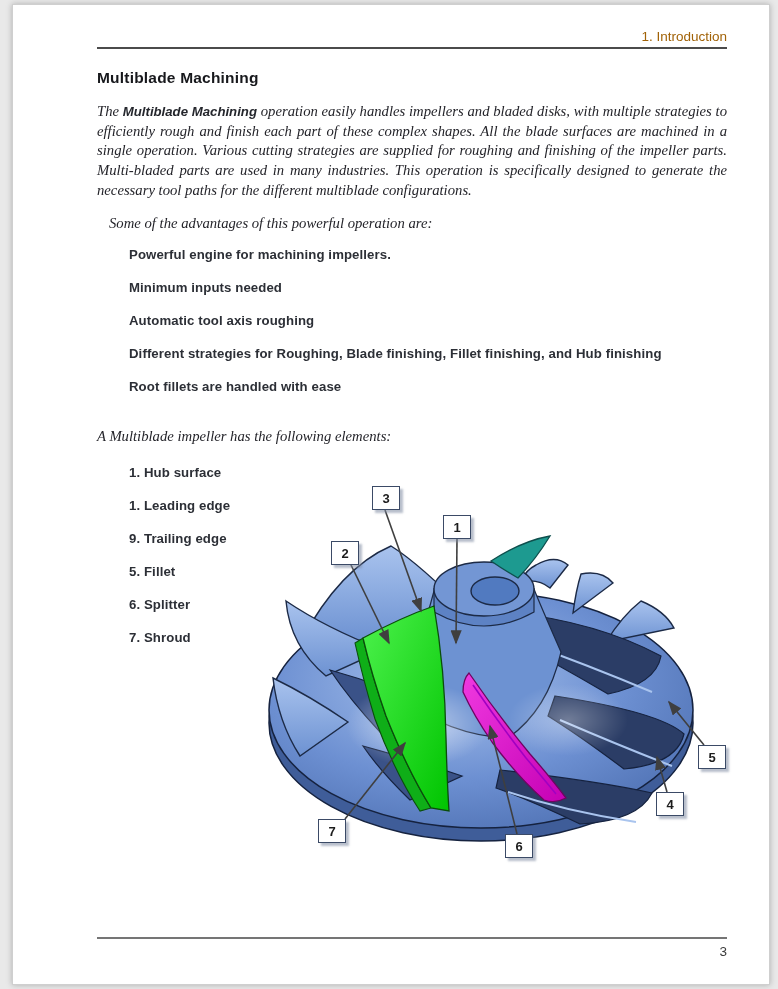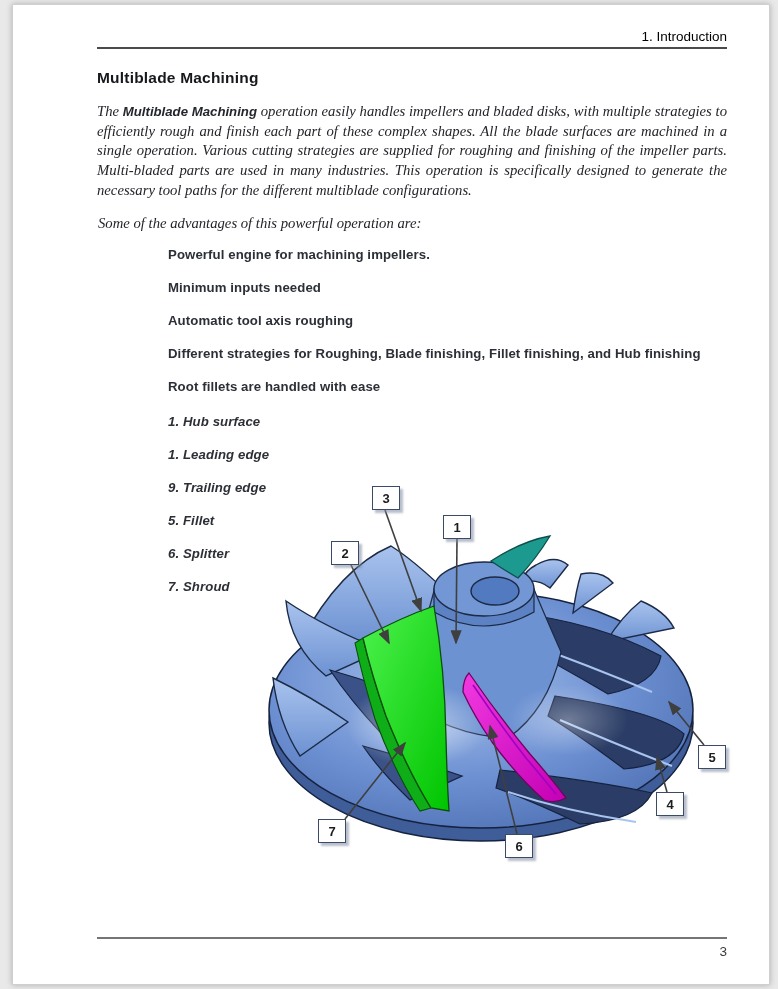--- a/index.html
+++ b/index.html
@@ -5,41 +5,41 @@
   html,body{margin:0;padding:0;width:778px;height:989px;background:#e9e9e9;overflow:hidden;}
   *{box-sizing:border-box;}
   .page{
     position:absolute;left:12px;top:4px;width:758px;height:981px;
     background:#ffffff;border:1px solid #cfcfcf;
     box-shadow:0 0 6px rgba(0,0,0,.25);
     font-family:"Liberation Sans",sans-serif;color:#222;
   }
   .running-head{
     position:absolute;top:24px;left:84px;width:630px;
-    text-align:right;font-size:13.5px;color:#000000;line-height:16px;
+    text-align:right;font-size:13.5px;color:#a16207;line-height:16px;
   }
   .head-rule{position:absolute;top:42px;left:84px;width:630px;height:2px;background:#4b4b4b;}
   .doc-title{
     position:absolute;top:64px;left:84px;width:630px;
     font-size:15.5px;font-weight:bold;color:#17181c;letter-spacing:.2px;
   }
   .content{position:absolute;top:97px;left:84px;width:630px;}
   .serif{font-family:"Liberation Serif",serif;font-size:14.7px;line-height:19.7px;color:#24242a;font-style:italic;}
   p.intro{margin:0 0 0 0;text-align:justify;}
   .sansb{font-family:"Liberation Sans",sans-serif;font-weight:bold;font-size:13.2px;color:#24262c;}
-  p.adv-intro{margin:13px 0 0 1px;}
+  p.adv-intro{margin:13px 0 0 12px;}
   ul.plainlist{list-style:none;margin:0;padding:0;}
   ul.adv{margin-top:12px;}
   ul.adv li,ul.elem li{
     font-family:"Liberation Sans",sans-serif;font-weight:bold;
     font-size:13.2px;line-height:19px;color:#2c2f36;
-    margin:0 0 14px 71px;letter-spacing:.1px;
+    margin:0 0 14px 32px;letter-spacing:.1px;
   }
   p.elem-intro{margin:31px 0 0 0;}
-  ul.elem{margin-top:16px;font-style:italic;}
+  ul.elem{margin-top:16px;}
   .figure{position:absolute;left:255px;top:465px;width:480px;height:420px;}
   .figure svg{position:absolute;left:0;top:0;}
   .callout{
     position:absolute;width:28px;height:24px;background:#ffffff;
     border:1px solid #3b4a66;box-shadow:2.5px 2.5px 2px rgba(125,138,160,.55);
     font-family:"Liberation Sans",sans-serif;font-weight:bold;font-size:13px;color:#1c1c1c;
     display:flex;align-items:center;justify-content:center;
   }
   .foot-rule{position:absolute;top:932px;left:84px;width:630px;height:2px;background:#757575;}
   .page-num{
@@ -63,20 +63,21 @@
     <p class="adv-intro serif">Some of the advantages of this powerful operation are:</p>
 
     <ul class="plainlist adv">
       <li>Powerful engine for machining impellers.</li>
       <li>Minimum inputs needed</li>
       <li>Automatic tool axis roughing</li>
       <li>Different strategies for Roughing, Blade finishing, Fillet finishing, and Hub finishing</li>
       <li>Root fillets are handled with ease</li>
     </ul>
 
+    <p class="elem-intro serif">A Multiblade impeller has the following elements:</p>
 
     <ul class="plainlist elem">
       <li>1. Hub surface</li>
       <li>1. Leading edge</li>
       <li>9. Trailing edge</li>
       <li>5. Fillet</li>
       <li>6. Splitter</li>
       <li>7. Shroud</li>
     </ul>
   </div>

